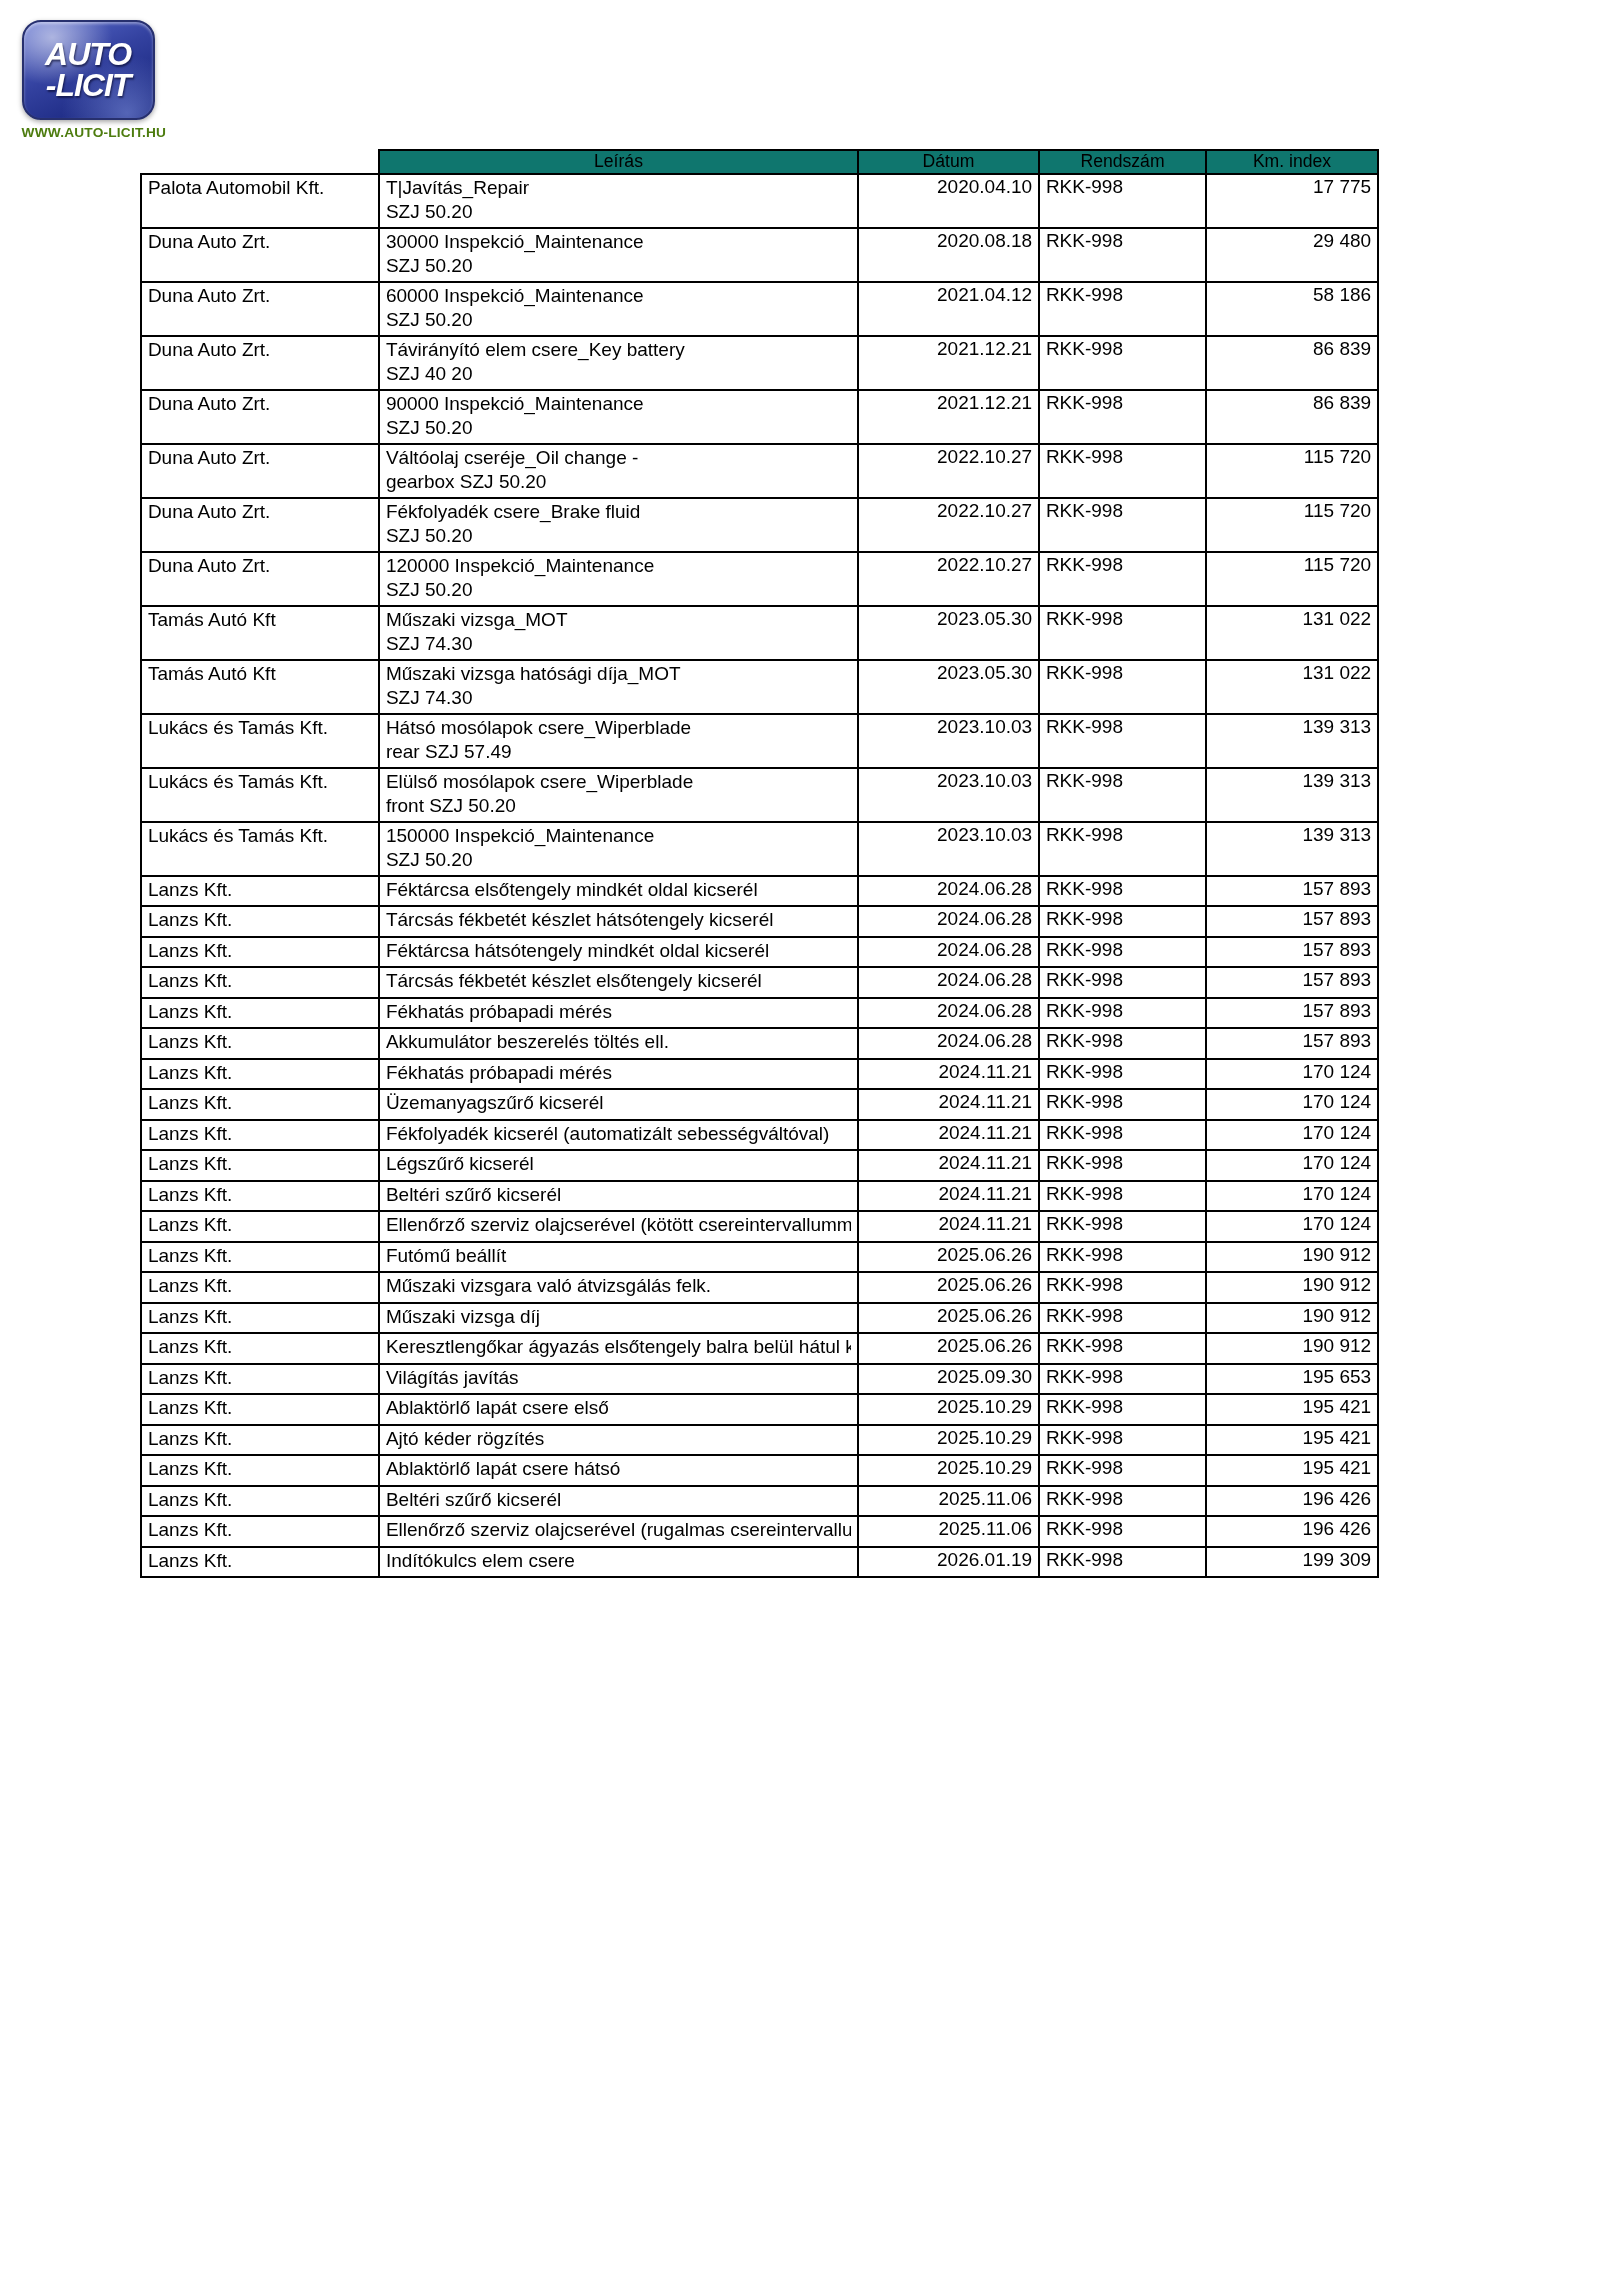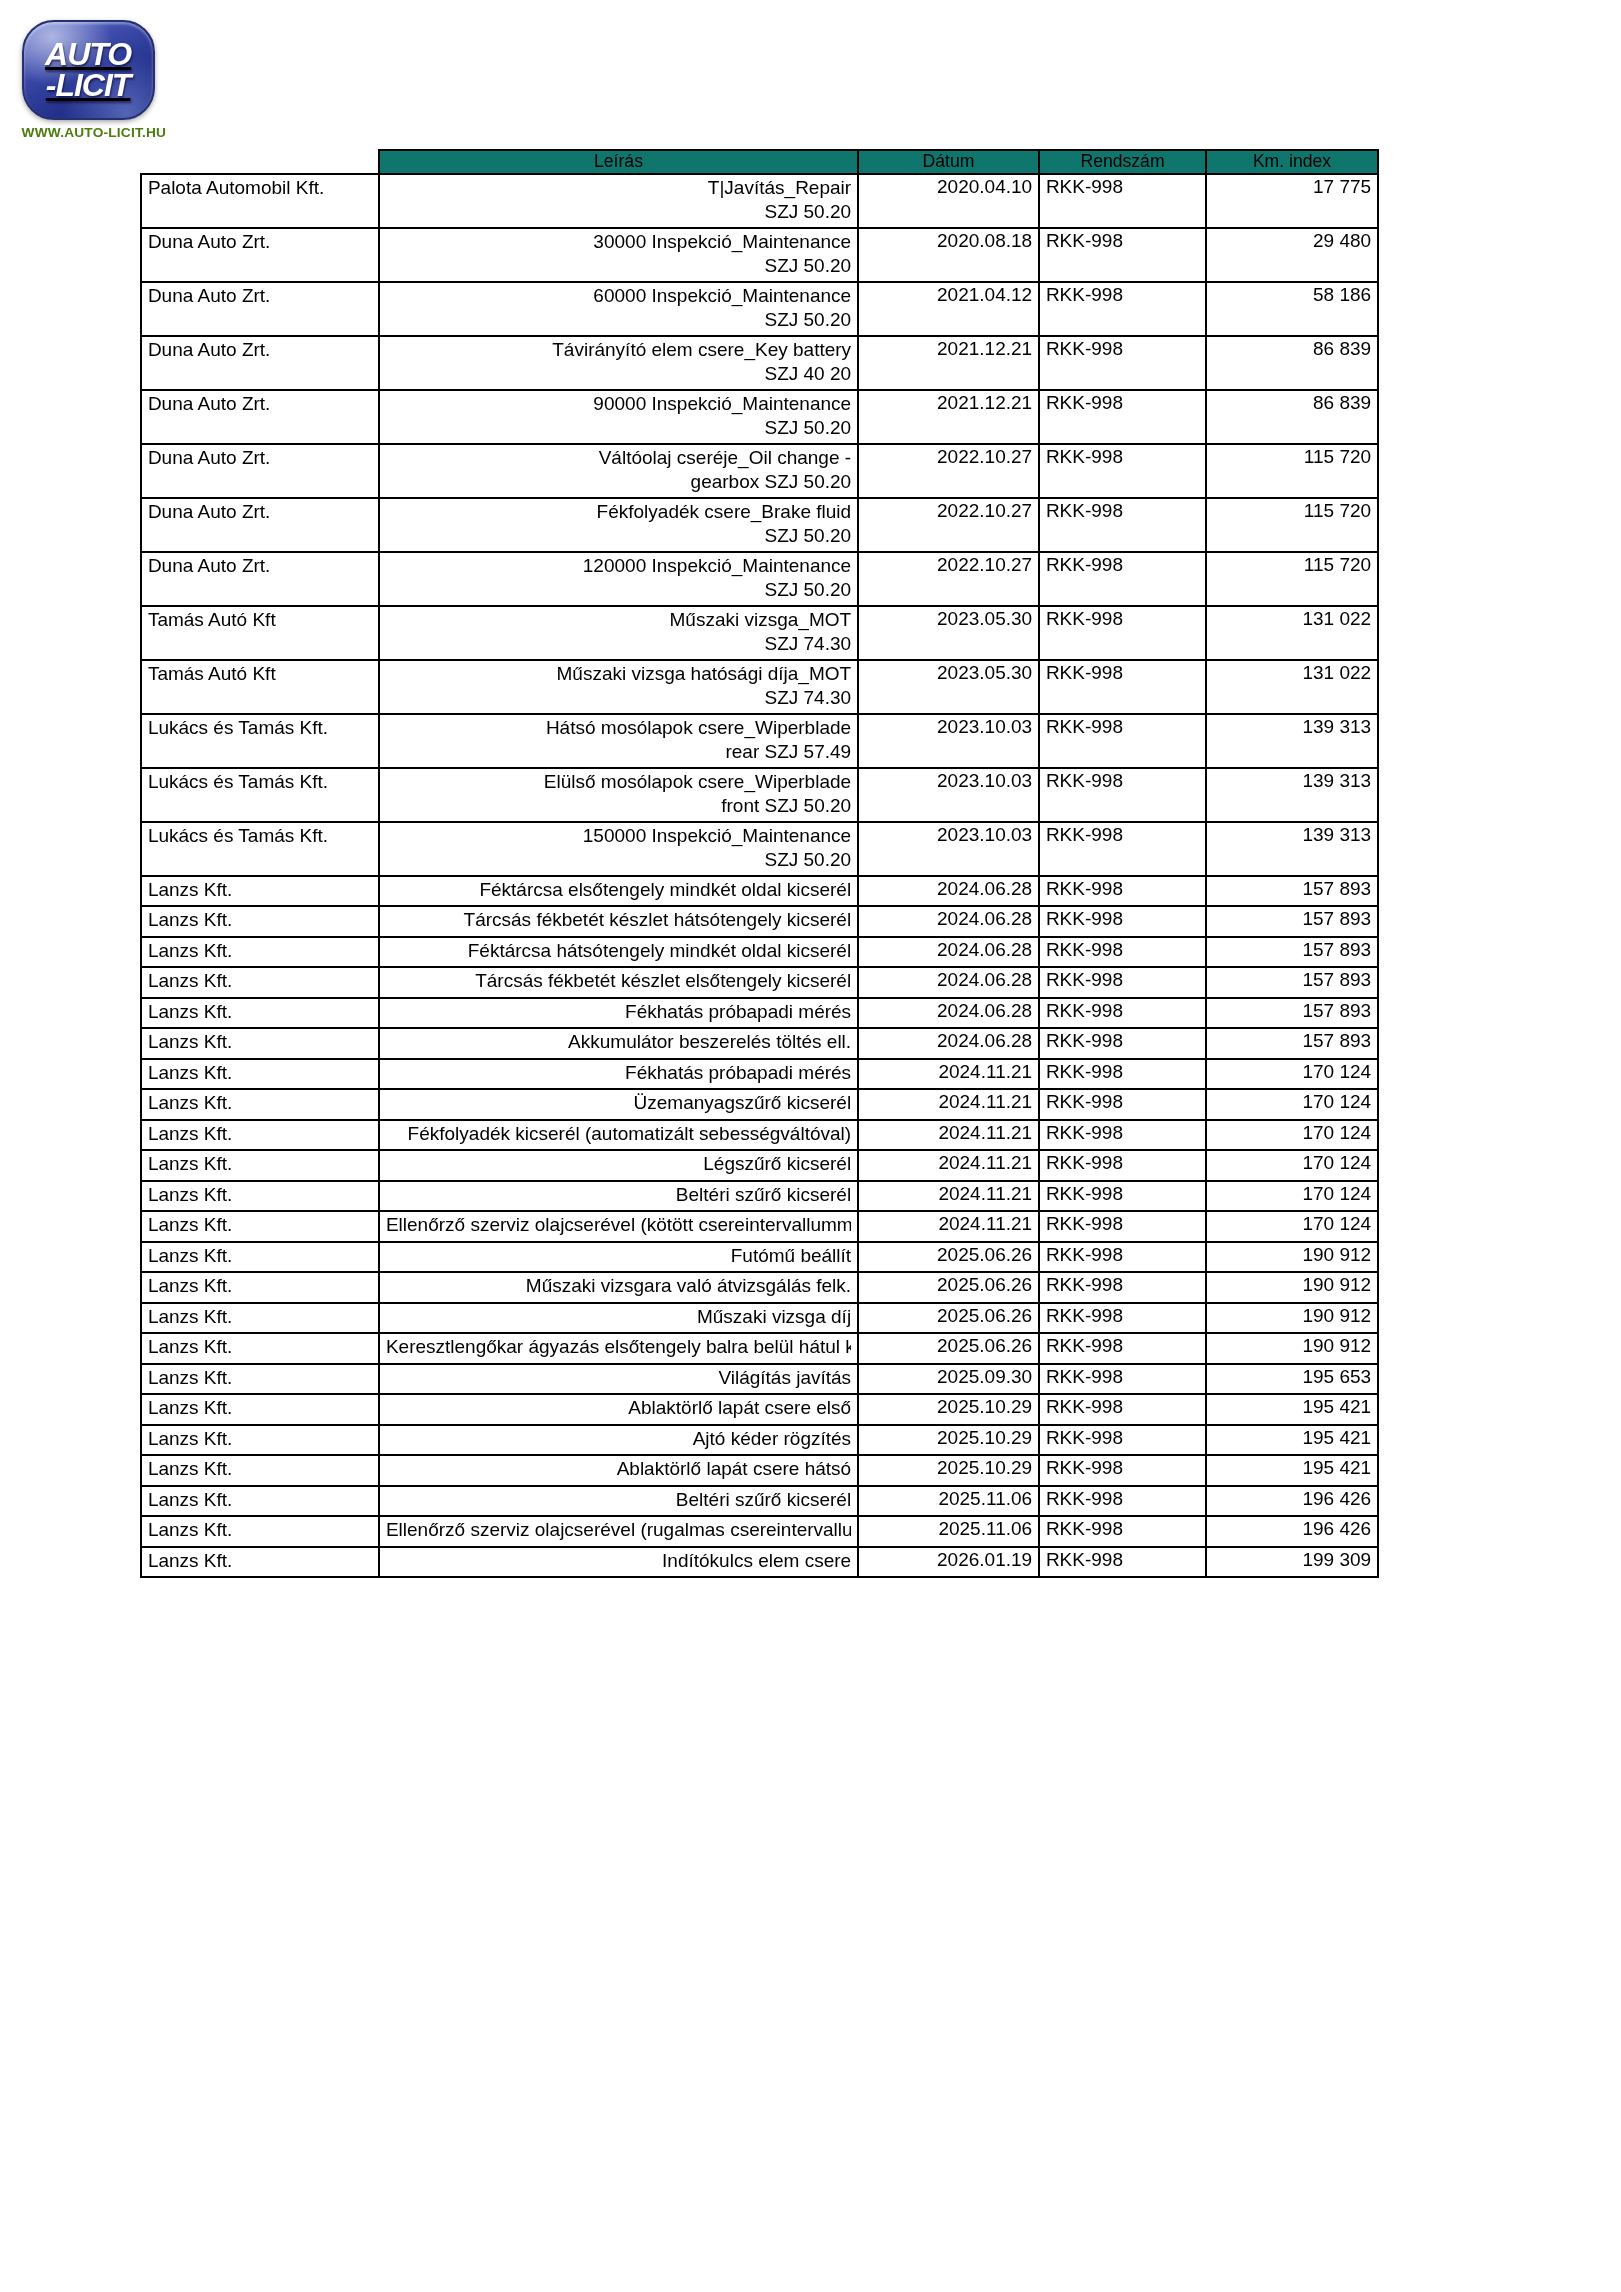--- a/index.html
+++ b/index.html
@@ -19,33 +19,32 @@
   
   #logo-wrap {
     position: absolute;
     left: 21.6px;
     top: 19.6px;
     width: 167px;
   }
   #logo-box {
     width: 133px;
     height: 100px;
-    border-radius: 32px;
+    border-radius: 19px;
     border: 2.9px solid #27306e;
     box-sizing: border-box;
     background:
       radial-gradient(ellipse at 22% 16%, rgba(255,255,255,0.55), rgba(255,255,255,0) 42%),
       radial-gradient(ellipse at 80% 95%, rgba(160,180,255,0.45), rgba(255,255,255,0) 45%),
       linear-gradient(155deg, #5a6cce 0%, #33419f 45%, #101d73 100%);
     box-shadow: 0 2px 4.9px rgba(0,0,0,0.35), inset 0 2px 2.9px rgba(255,255,255,0.4);
     display: flex;
     flex-direction: column;
     justify-content: center;
     align-items: center;
-    text-decoration: underline;
   }
   .logo-line {
     color: #ffffff;
     font-style: italic;
     font-weight: 900;
     font-size: 32px;
     line-height: 0.95;
     letter-spacing: -1px;
     text-shadow: 1px 2px 2px rgba(0,0,30,0.55);
     white-space: nowrap;
@@ -92,21 +91,21 @@
     line-height: 21.6px;
   }
   #service-table th.blank {
     border: none;
     background: transparent;
   }
   tr.tall td  { height: 49px; }
   tr.short td { height: 25.5px; }
 
   td.company-cell { text-align: left; line-height: 24.5px; }
-  td.desc-cell    { text-align: right; margin-top: 44px; }
+  td.desc-cell    { text-align: left; margin-top: 44px; }
   td.desc-cell .desc-line {
     line-height: 24.5px;
     white-space: nowrap;
     overflow: hidden;
   }
   td.date-cell  { text-align: right; padding-right: 7.8px;  white-space: nowrap; }
   td.plate-cell { text-align: left;  padding-left: 7.8px;   white-space: nowrap; }
   td.km-cell    { text-align: right; padding-right: 8.8px;  white-space: nowrap; }
 </style>
 </head>

